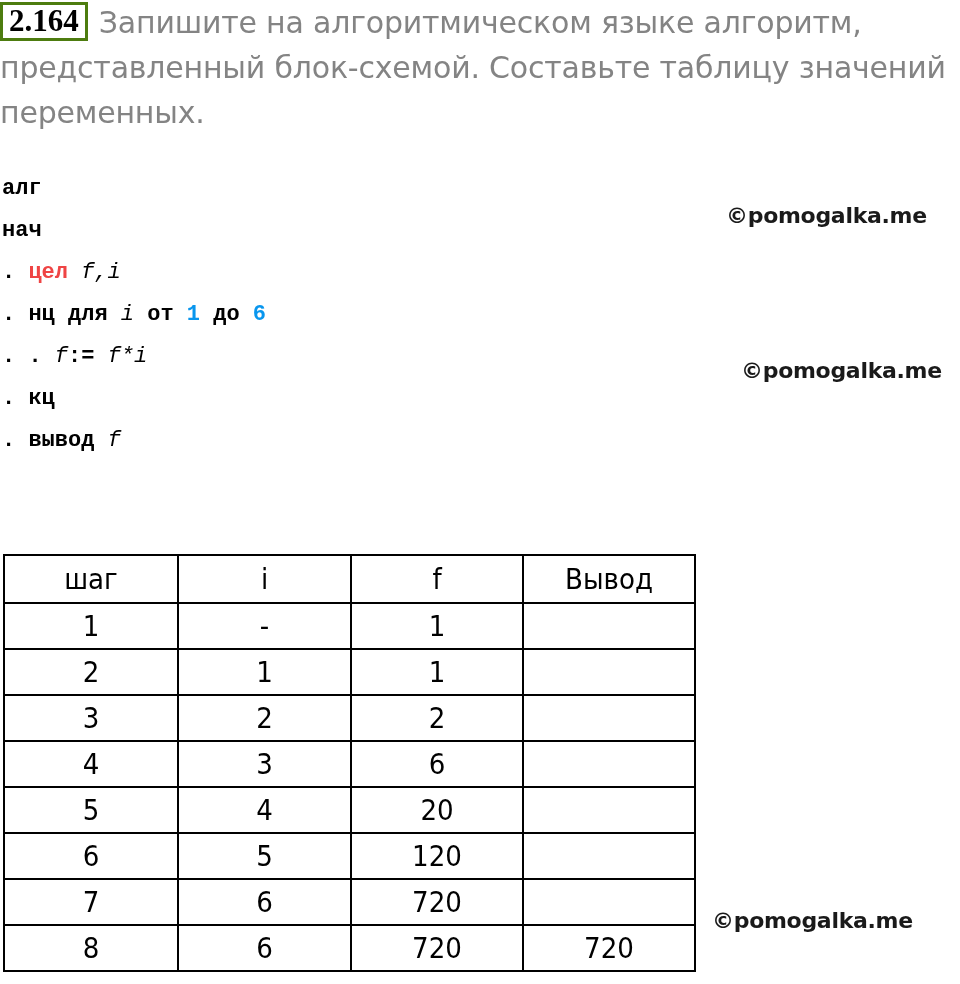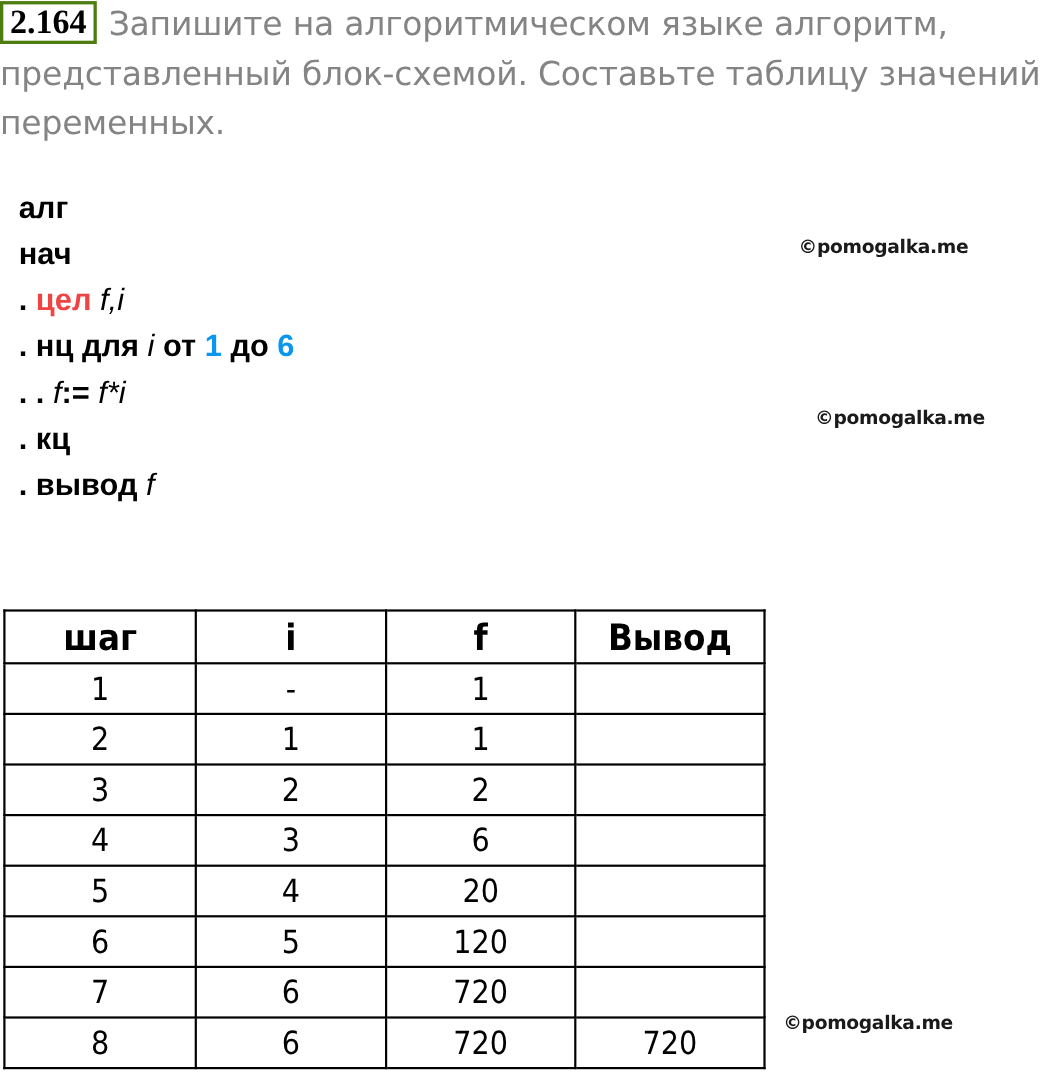--- a/index.html
+++ b/index.html
@@ -52,24 +52,23 @@
   #code-block {
     position: absolute;
     left: 2px;
     top: 168px;
     width: 560px;
   }
   .code-line {
     height: 42px;
     line-height: 42px;
     white-space: pre;
-    font-family: Liberation Sans, sans-serif;
-    font-size: 28px;
-    color: #000000;
-    margin-left: 15px;
+    font-family: Liberation Mono, monospace;
+    font-size: 22px;
+    color: #000000;
   }
   .kw {
     font-weight: bold;
     color: #000000;
   }
   .kw-type {
     font-weight: bold;
     color: #ef4444;
   }
   .var {
@@ -84,25 +83,24 @@
   .dot {
     font-weight: bold;
     color: #000000;
   }
 
   
   .watermark {
     position: absolute;
     font-family: "DejaVu Sans", sans-serif;
     font-weight: bold;
-    font-size: 17px;
+    font-size: 22px;
     color: #1a1a1a;
     white-space: nowrap;
     letter-spacing: -0.3px;
-    margin-top: 12px;
   }
   #watermark-1 { left: 726px; top: 203px; }
   #watermark-2 { left: 741px; top: 358px; }
   #watermark-3 { left: 712px; top: 908px; }
 
   
   #trace-table {
     position: absolute;
     left: 3px;
     top: 554px;
@@ -113,22 +111,22 @@
   #trace-table th,
   #trace-table td {
     border: 2px solid #000000;
     text-align: center;
     font-family: "DejaVu Sans Condensed", "DejaVu Sans", sans-serif;
     color: #000000;
     padding: 0;
   }
   #trace-table th {
     height: 46px;
-    font-size: 33px;
-    font-weight: bold;
+    font-size: 29px;
+    font-weight: normal;
   }
   #trace-table td {
     height: 44px;
     font-size: 29px;
     font-weight: normal;
   }
   .col-step { width: 174px; }
   .col-i    { width: 173px; }
   .col-f    { width: 172px; }
   .col-out  { width: 172px; }

